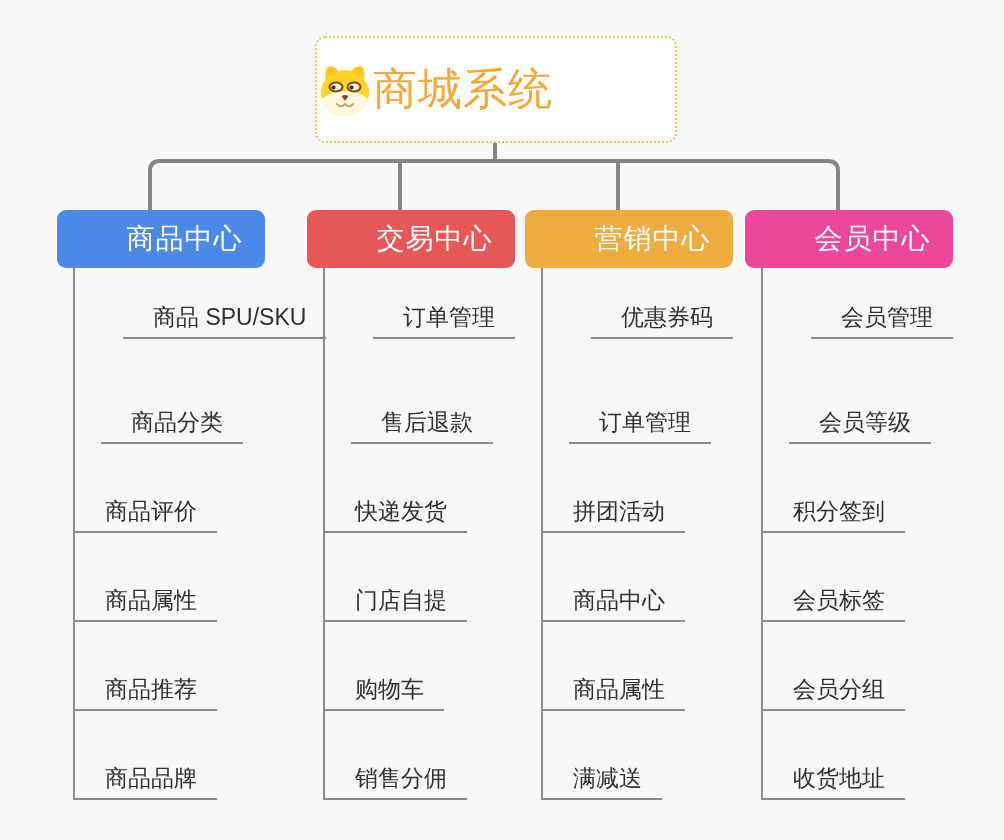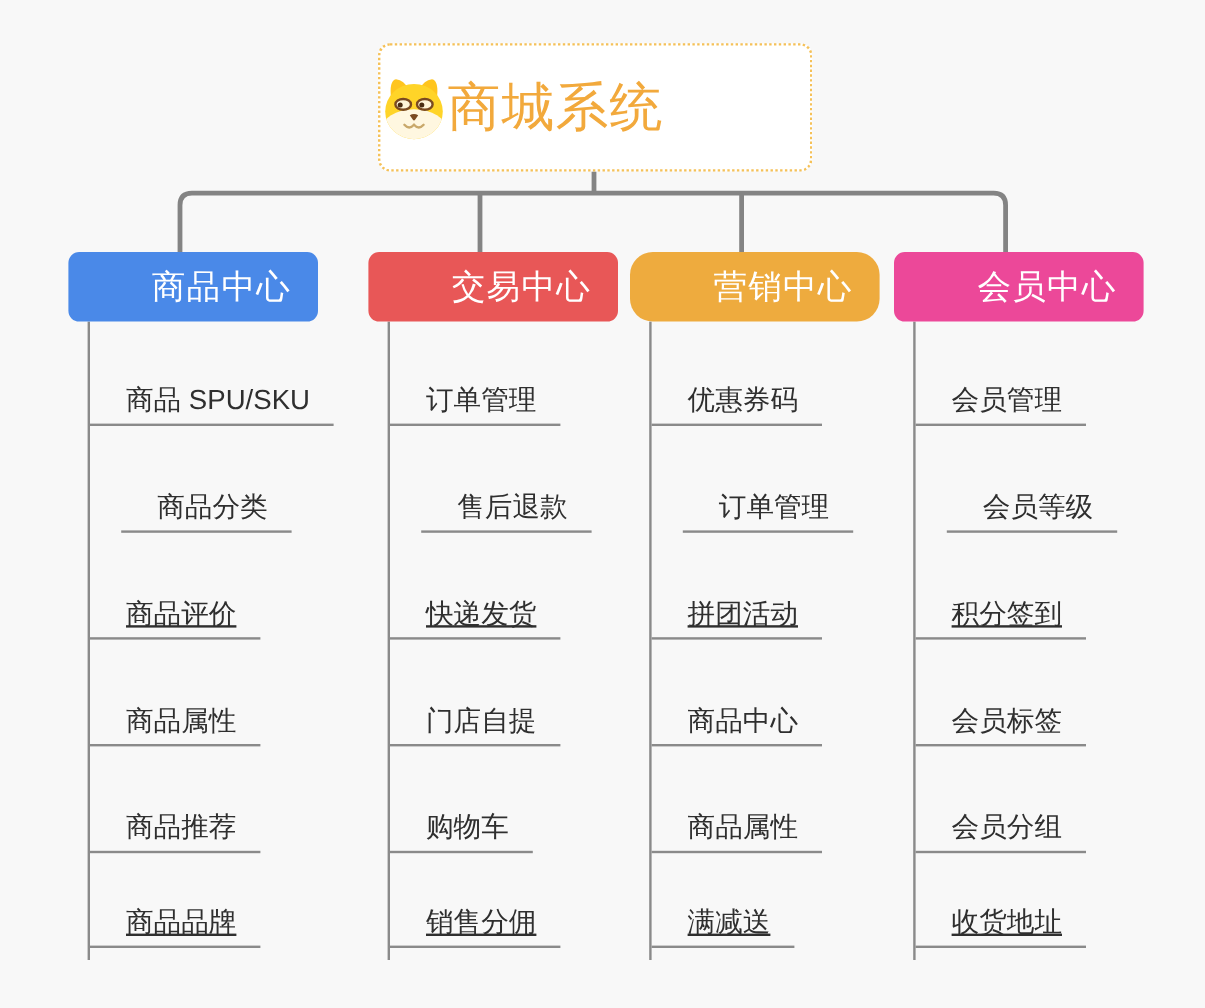--- a/index.html
+++ b/index.html
@@ -60,26 +60,26 @@
   .c4 { left:761px; }
   .leaf {
     position:absolute; left:0;
     white-space:nowrap;
     font-size:23px;
     line-height:27px;
     color:#2f2f2f;
     padding:0 20px 6px 30px;
     border-bottom:2px solid #8a8a8a;
   }
-  .leaf:nth-child(1){ top:52px; }
+  .leaf:nth-child(1){ top:36px;margin-left:48px; }
   .leaf:nth-child(2){ top:141px;margin-left:26px; }
-  .leaf:nth-child(3){ top:230px;text-decoration:underline; }
+  .leaf:nth-child(3){ top:230px; }
   .leaf:nth-child(4){ top:319px; }
   .leaf:nth-child(5){ top:408px; }
-  .leaf:nth-child(6){ top:487px;text-decoration:underline; }
+  .leaf:nth-child(6){ top:497px; }
   .dog-icon-wrap { display:flex; align-items:center; }
 </style>
 </head>
 <body>
 
 <svg id="connector-svg" width="1004" height="840" viewBox="0 0 1004 840">
   <g stroke="#848484" stroke-width="4" fill="none">
     <path d="M495 143 L495 162"></path>
     <path d="M150 212 L150 171 Q150 161 160 161 L828 161 Q838 161 838 171 L838 212"></path>
     <path d="M400 161 L400 212"></path>
@@ -105,21 +105,21 @@
       <circle cx="34.5" cy="24.5" r="2.1" fill="#4a2c12"></circle>
       <path d="M24.5 33 q3.5 -2.2 7 0 l-2.6 3.8 q-0.9 1.1 -1.8 0 z" fill="#7A4A21"></path>
       <path d="M20 41 q4 4.5 8 0 q4 4.5 8 0" stroke="#C9A86A" stroke-width="2" fill="none" stroke-linecap="round"></path>
     </svg>
   </span>
   <span class="root-title">商城系统</span>
 </div>
 
 <div class="branch-node b1" style="background-color: rgb(74, 137, 232);">商品中心</div>
 <div class="branch-node b2" style="background-color: rgb(232, 87, 87);">交易中心</div>
-<div class="branch-node b3" style="background-color: rgb(238, 171, 62); border-radius: 19px;">营销中心</div>
+<div class="branch-node b3" style="background-color: rgb(238, 171, 62);">营销中心</div>
 <div class="branch-node b4" style="background-color: #ec4899;">会员中心</div>
 
 <div class="branch-col c1">
   <div class="leaf">商品 SPU/SKU</div>
   <div class="leaf">商品分类</div>
   <div class="leaf">商品评价</div>
   <div class="leaf">商品属性</div>
   <div class="leaf">商品推荐</div>
   <div class="leaf">商品品牌</div>
 </div>

